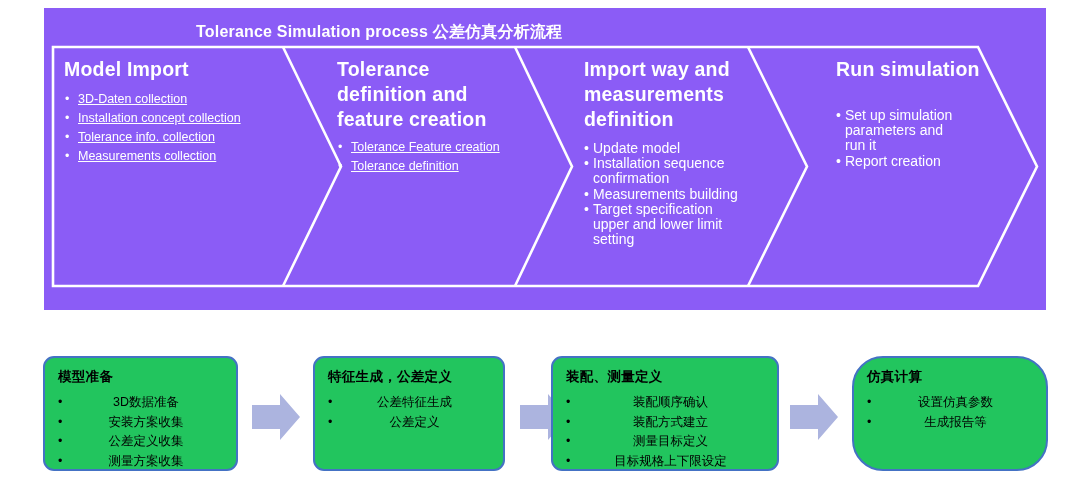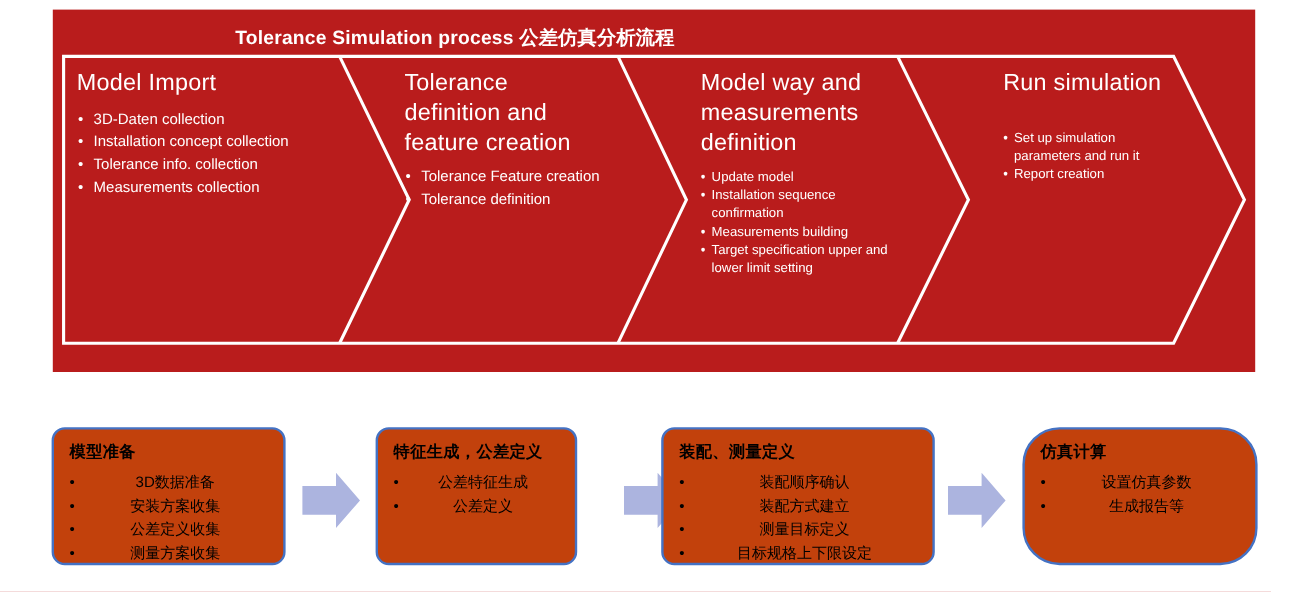--- a/index.html
+++ b/index.html
@@ -4,21 +4,21 @@
 <style>
   * { margin: 0; padding: 0; box-sizing: border-box; }
   html, body { width: 1080px; height: 493px; background: #ffffff; overflow: hidden; }
   body { font-family: "Liberation Sans", "DejaVu Sans", sans-serif; position: relative; }
 
   
   .banner {
     position: absolute;
     left: 44px; top: 8px;
     width: 1002px; height: 302px;
-    background: #b91c1c;
+    background: #8b5cf6;
   }
   .banner-title {
     position: absolute;
     left: 152px; top: 14px;
     width: 600px;
     color: #ffffff;
     font-size: 16px;
     font-weight: bold;
     letter-spacing: 0.2px;
     white-space: nowrap;
@@ -35,65 +35,65 @@
   .strip-divider { fill: none; stroke: #ffffff; stroke-width: 2.6; }
   .flow-arrow    { fill: #ACB4DF; stroke: none; }
 
   
   .step {
     position: absolute;
     color: #ffffff;
   }
   .step h2 {
     font-size: 19.5px;
-    font-weight: normal;
+    font-weight: bold;
     line-height: 25px;
     letter-spacing: 0.2px;
   }
   .step ul { list-style: none; }
   .step li { position: relative; }
   .step li::before { content: "\2022"; position: absolute; left: 0; }
 
   .step1 { left: 64px;  top: 57px; width: 218px; }
   .step2 { left: 337px; top: 57px; width: 170px; }
   .step3 { left: 584px; top: 57px; width: 160px; }
   .step4 { left: 815px; top: 57px; width: 168px; margin-left: 21px; }
 
   .step1 h2 { margin-bottom: 8px; }
   .step2 h2 { margin-bottom: 6px; }
   .step3 h2 { margin-bottom: 9px; }
   .step4 h2 { margin-bottom: 26px; }
 
   .bullets-lg { font-size: 12.5px; line-height: 19px; }
-  .bullets-lg li { padding-left: 14px; }
+  .bullets-lg li { padding-left: 14px; text-decoration: underline; }
   .bullets-lg li::before { left: 1px; }
 
-  .bullets-sm { font-size: 11px; line-height: 15.2px; }
+  .bullets-sm { font-size: 14px; line-height: 15.2px; }
   .bullets-sm li { padding-left: 9px; }
   .bullets-sm li::before { left: 0; }
   .step4 .bullets-sm { width: 126px; }
 
   
   .bbox {
     position: absolute;
     top: 356px;
     height: 115px;
-    background: #c2410c;
+    background: #22c55e;
     border: 2px solid #4472C4;
     border-radius: 11px;
     padding: 10px 10px 0 13px;
     color: #000000;
   }
   .bbox h3 { font-size: 13.5px; font-weight: bold; margin-bottom: 7px; letter-spacing: 0.3px; }
   .bbox ul { list-style: none; text-align: center; }
   .bbox li { position: relative; padding-left: 8px; font-size: 12.5px; line-height: 19.5px; }
   .bbox li::before { content: "\2022"; position: absolute; left: 0; }
 
   .bbox1 { left: 43px;  width: 195px; }
-  .bbox2 { left: 313px; width: 168px; }
+  .bbox2 { left: 313px; width: 192px; }
   .bbox3 { left: 551px; width: 228px; }
   .bbox4 { left: 852px; width: 196px; border-radius: 31px; }
 </style>
 </head>
 <body>
 
 <div class="banner">
   <div class="banner-title">Tolerance Simulation process 公差仿真分析流程</div>
 </div>
 
@@ -122,21 +122,21 @@
 
 <div class="step step2">
   <h2>Tolerance definition and feature creation</h2>
   <ul class="bullets-lg">
       <li>Tolerance Feature creation</li>
       <li>Tolerance definition</li>
     </ul>
 </div>
 
 <div class="step step3">
-  <h2>Model way and measurements definition</h2>
+  <h2>Import way and measurements definition</h2>
   <ul class="bullets-sm">
       <li>Update model</li>
       <li>Installation sequence confirmation</li>
       <li>Measurements building</li>
       <li>Target specification upper and lower limit setting</li>
     </ul>
 </div>
 
 <div class="step step4">
   <h2>Run simulation</h2>

